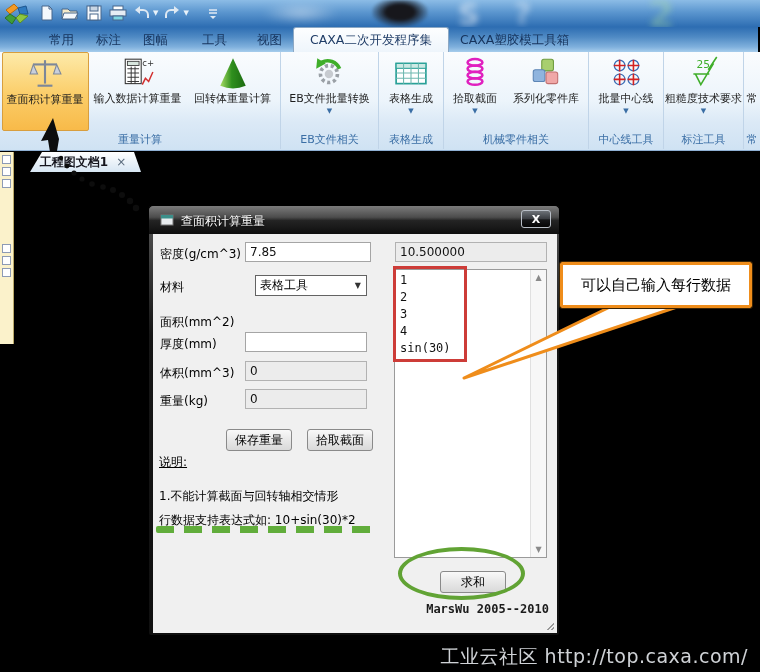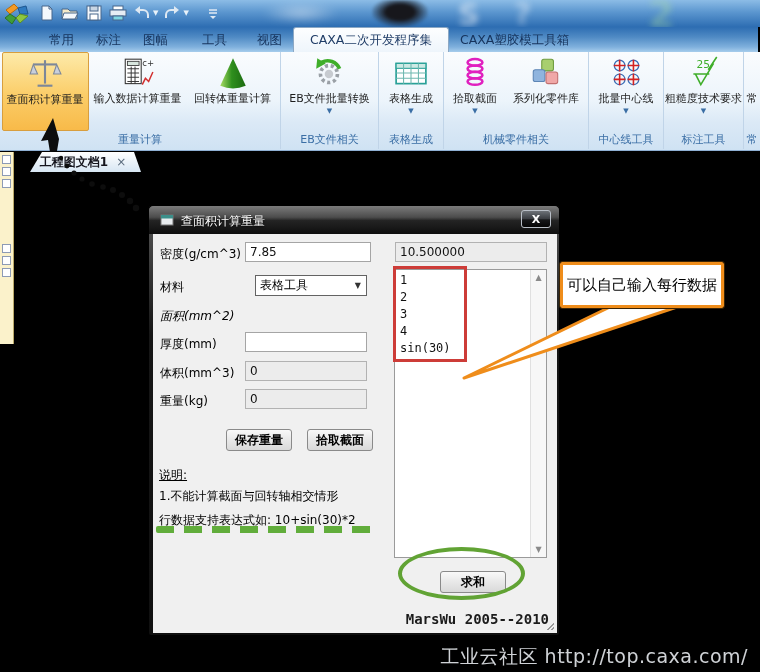--- a/index.html
+++ b/index.html
@@ -72,47 +72,47 @@
   .fi{position:absolute;height:20px;border:1px solid #a5a5a5;background:#fff;
     font-family:"DejaVu Sans","Liberation Sans",sans-serif;
     font-size:12px;color:#111;padding:0 4px;box-sizing:border-box;}
   .fi.ro{background:#ececec;border-color:#b2b2b2;}
   .combo{position:absolute;left:102px;top:41px;width:112px;height:21px;background:#fff;
     border:1px solid #636363;box-sizing:border-box;display:flex;align-items:center;}
   .combo .cv{flex:1;font-size:12px;padding-left:4px;}
   .combo .ca{font-size:8px;color:#333;padding:0 5px;}
   .wbtn{position:absolute;height:22px;background:linear-gradient(#f9f9f9,#e8e8e8 50%,#d9d9d9);
     border:1px solid #8a8a8a;border-radius:3px;font-size:12px;color:#000;
-    display:flex;align-items:center;justify-content:center;box-sizing:border-box;font-weight:bold;}
+    display:flex;align-items:center;justify-content:center;box-sizing:border-box;}
   .note{position:absolute;left:6px;font-size:12px;color:#000;white-space:nowrap;}
   .dash-line{position:absolute;left:156px;top:526px;width:220px;height:7px;z-index:5;
     background:repeating-linear-gradient(90deg,#61ad3b 0 18px,rgba(0,0,0,0) 18px 28px);
     border-radius:2px;}
   .listbox{position:absolute;left:241px;top:35px;width:153px;height:289px;background:#fff;
     border:1px solid #9a9a9a;box-sizing:border-box;}
   .lb-text{position:absolute;left:5px;top:2px;font-family:"DejaVu Sans Mono","Liberation Mono",monospace;
     font-size:12px;line-height:17px;white-space:pre;color:#111;}
   .sb{position:absolute;right:0;top:0;width:15px;height:100%;background:#f7f7f7;
     border-left:1px solid #e0e0e0;}
   .sb .up,.sb .dn{position:absolute;left:0;width:15px;height:15px;font-size:8px;color:#8a8a8a;
     display:flex;align-items:center;justify-content:center;}
   .sb .up{top:0;} .sb .dn{bottom:0;}
   .credit{position:absolute;right:8px;top:368px;font-family:"DejaVu Sans Mono","Liberation Mono",monospace;
-    font-size:14px;font-weight:bold;color:#1c1c1c;margin-top:9px;}
+    font-size:12px;font-weight:bold;color:#1c1c1c;}
   .grip{position:absolute;right:3px;bottom:3px;width:9px;height:9px;
     background:
       linear-gradient(135deg,rgba(0,0,0,0) 60%,#9a9a9a 60%,#9a9a9a 70%,rgba(0,0,0,0) 70%),
       linear-gradient(135deg,rgba(0,0,0,0) 80%,#9a9a9a 80%,#9a9a9a 90%,rgba(0,0,0,0) 90%);}
   
   .overlay{position:absolute;left:0;top:0;width:760px;height:672px;z-index:5;pointer-events:none;}
   .red-rect{position:absolute;left:393px;top:266px;width:68px;height:90px;
     border:3px solid #cd3c38;z-index:5;pointer-events:none;}
   .green-ellipse{position:absolute;left:398px;top:547px;width:127px;height:53px;
     border:4px solid #61a334;border-radius:50%;z-index:5;pointer-events:none;box-sizing:border-box;}
-  .callout{position:absolute;left:560px;top:262px;width:164px;height:46px;z-index:6;
+  .callout{position:absolute;left:560px;top:262px;width:192px;height:46px;z-index:6;
     background:#fff;border:3px solid #ef8d1b;outline:1px solid #3a2405;border-radius:2px;
     display:flex;align-items:center;justify-content:center;font-size:15px;color:#000;
     box-sizing:border-box;}
   .watermark{position:absolute;right:12px;top:644px;z-index:4;font-size:19px;
     color:rgba(225,228,232,.92);letter-spacing:.5px;}
 </style>
 </head>
 <body>
 
 <div id="app">
@@ -382,35 +382,35 @@
       <div class="fl" style="top:12px;">密度(g/cm^3)</div>
       <input class="fi" style="left: 92px; top: 8px; width: 126px;" value="7.85">
       <input class="fi ro" style="left: 242px; top: 8px; width: 152px;" readonly="" value="10.500000">
 
       <div class="fl" style="top:45px;">材料</div>
       <div class="combo">
         <span class="cv">表格工具</span>
         <span class="ca">▼</span>
       </div>
 
-      <div class="fl" style="top:74px;font-style:italic;">面积(mm^2)</div>
+      <div class="fl" style="top:80px;">面积(mm^2)</div>
 
       <div class="fl" style="top:102px;">厚度(mm)</div>
       <input class="fi" style="left: 92px; top: 98px; width: 122px;" value="">
 
       <div class="fl" style="top:131px;">体积(mm^3)</div>
       <input class="fi ro" style="left: 92px; top: 127px; width: 122px;" readonly="" value="0">
 
       <div class="fl" style="top:159px;">重量(kg)</div>
       <input class="fi ro" style="left: 92px; top: 155px; width: 122px;" readonly="" value="0">
 
       <div class="wbtn" style="left:73px;top:195px;width:66px;">保存重量</div>
       <div class="wbtn" style="left:154px;top:195px;width:66px;">拾取截面</div>
 
-      <div class="note" style="top:233px;text-decoration:underline;">说明:</div>
+      <div class="note" style="top:220px;text-decoration:underline;">说明:</div>
       <div class="note" style="top:238px;margin-top:16px;">1.不能计算截面与回转轴相交情形</div>
       <div class="note" style="top:278px;">行数据支持表达式如: 10+sin(30)*2</div>
 
       <div class="listbox">
         <div class="lb-text">1
 2
 3
 4
 sin(30)</div>
         <div class="sb">

